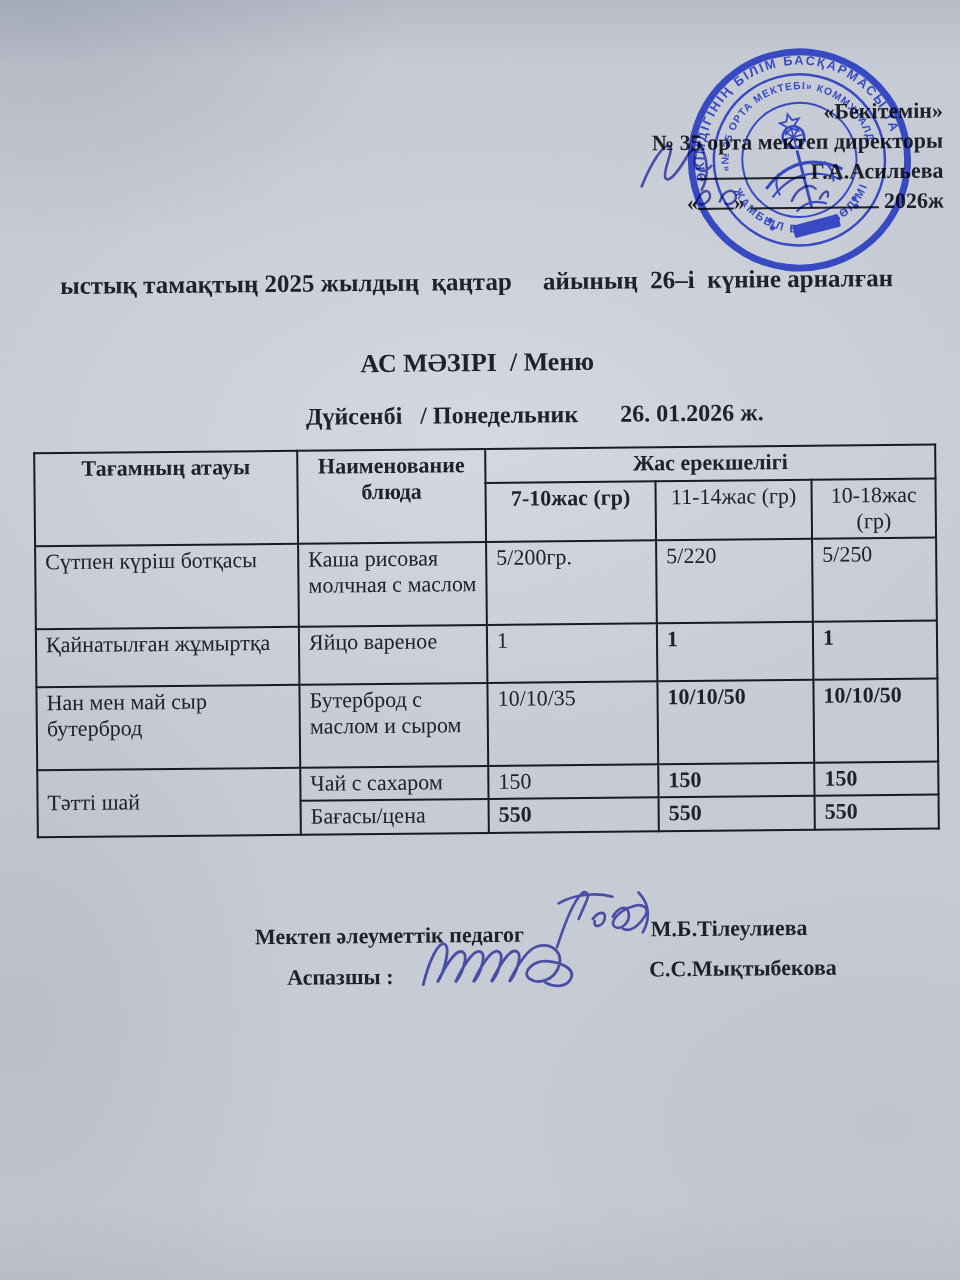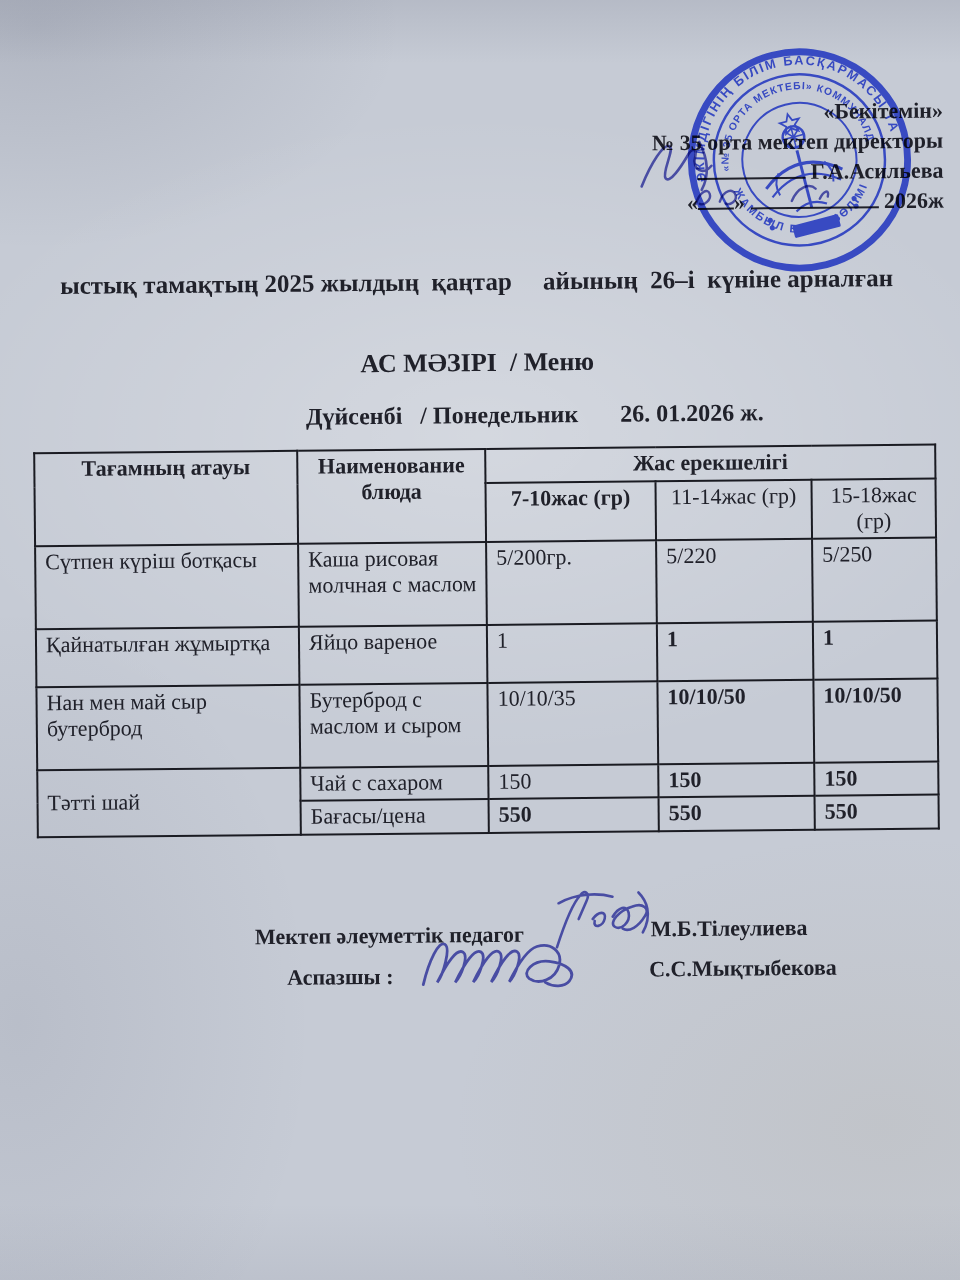--- a/index.html
+++ b/index.html
@@ -164,21 +164,21 @@
         </colgroup>
       <tbody>
           <tr class="hdr-group">
         <th rowspan="2" class="center">Тағамның атауы</th>
         <th rowspan="2" class="center">Наименование блюда</th>
         <th colspan="3" class="center">Жас ерекшелігі</th>
       </tr>
       <tr class="hdr-sub">
         <th class="center">7-10жас (гр)</th>
         <th class="center" style="font-weight:normal">11-14жас (гр)</th>
-        <th class="center" style="font-weight:normal">15-18жас (гр)</th>
+        <th class="center" style="font-weight:normal">10-18жас (гр)</th>
       </tr>
       <tr class="r1">
         <td>Сүтпен күріш ботқасы</td>
         <td>Каша рисовая молчная с маслом</td>
         <td>5/200гр.</td>
         <td>5/220</td>
         <td>5/250</td>
       </tr>
       <tr class="r2">
         <td>Қайнатылған жұмыртқа</td>

